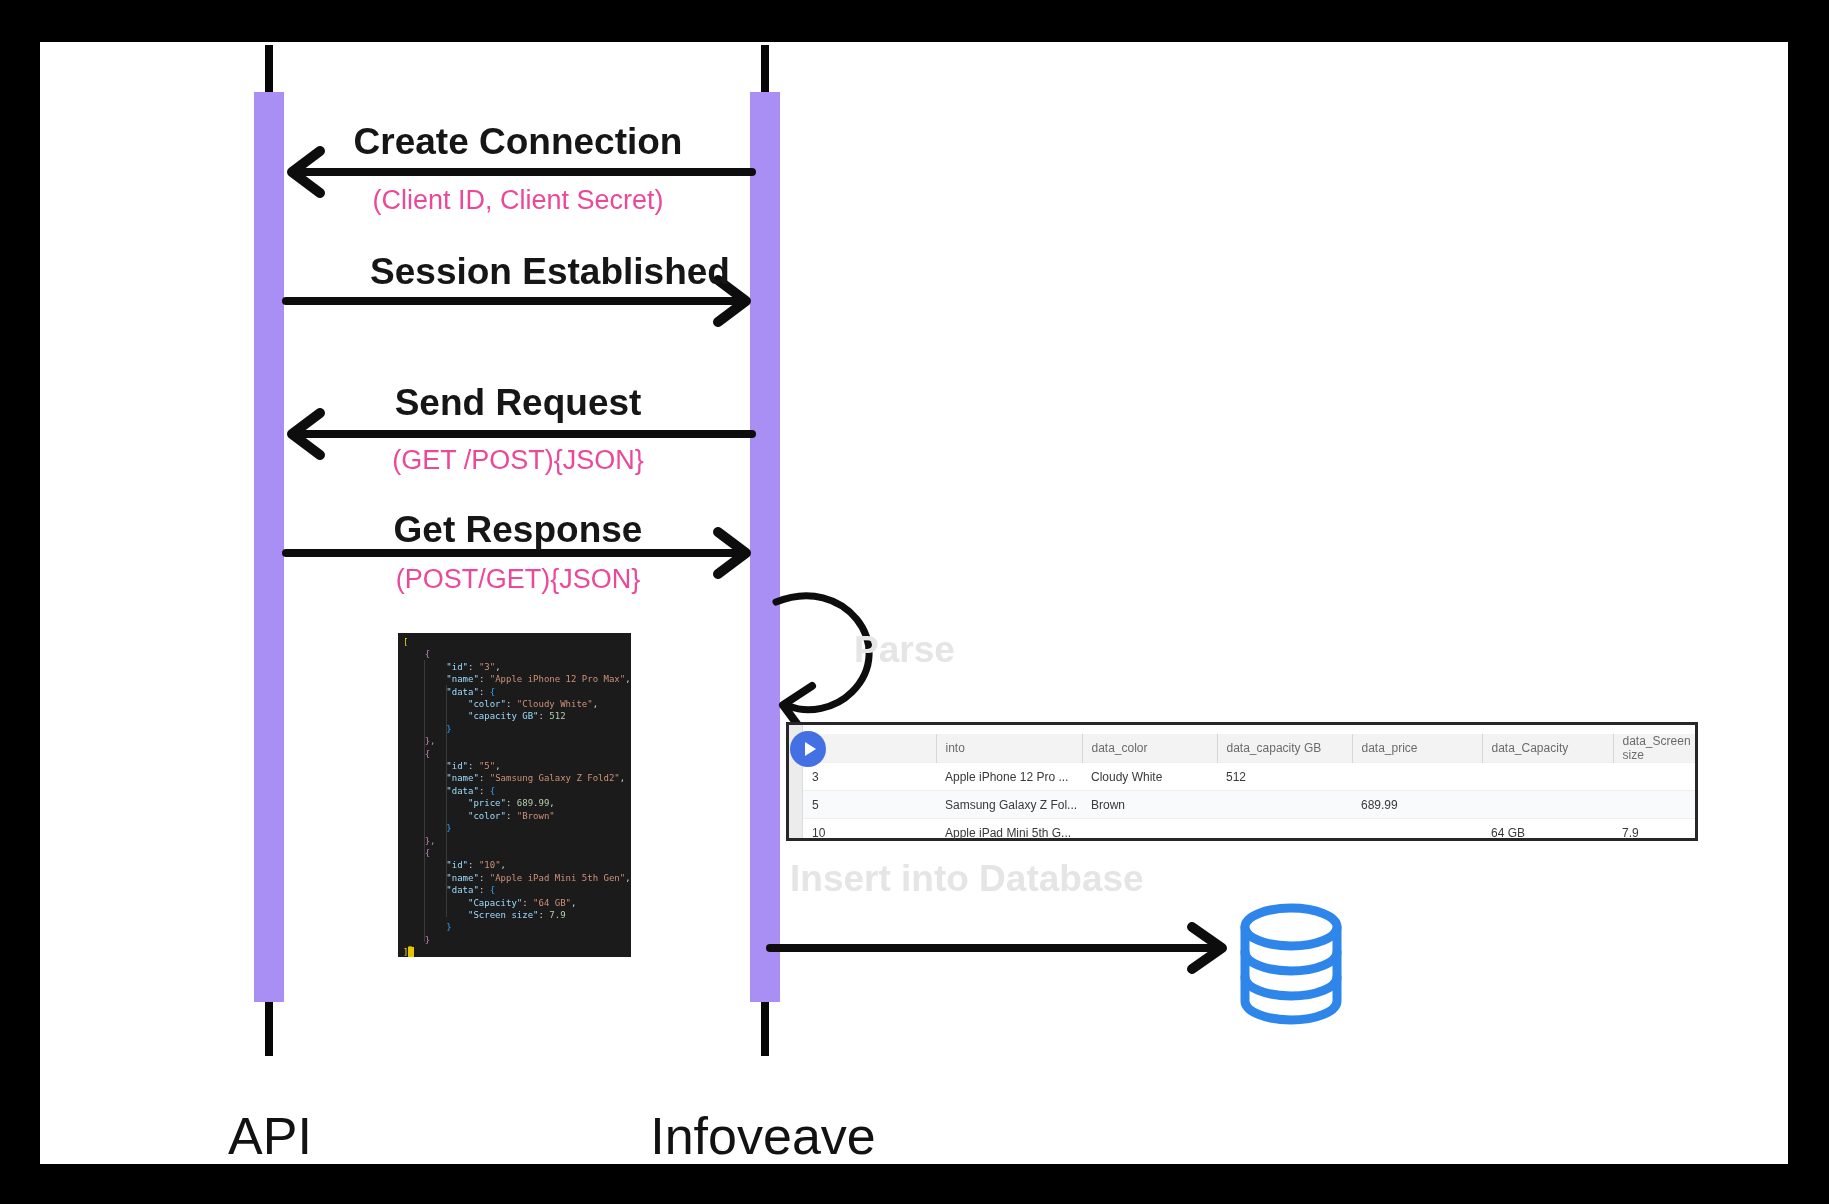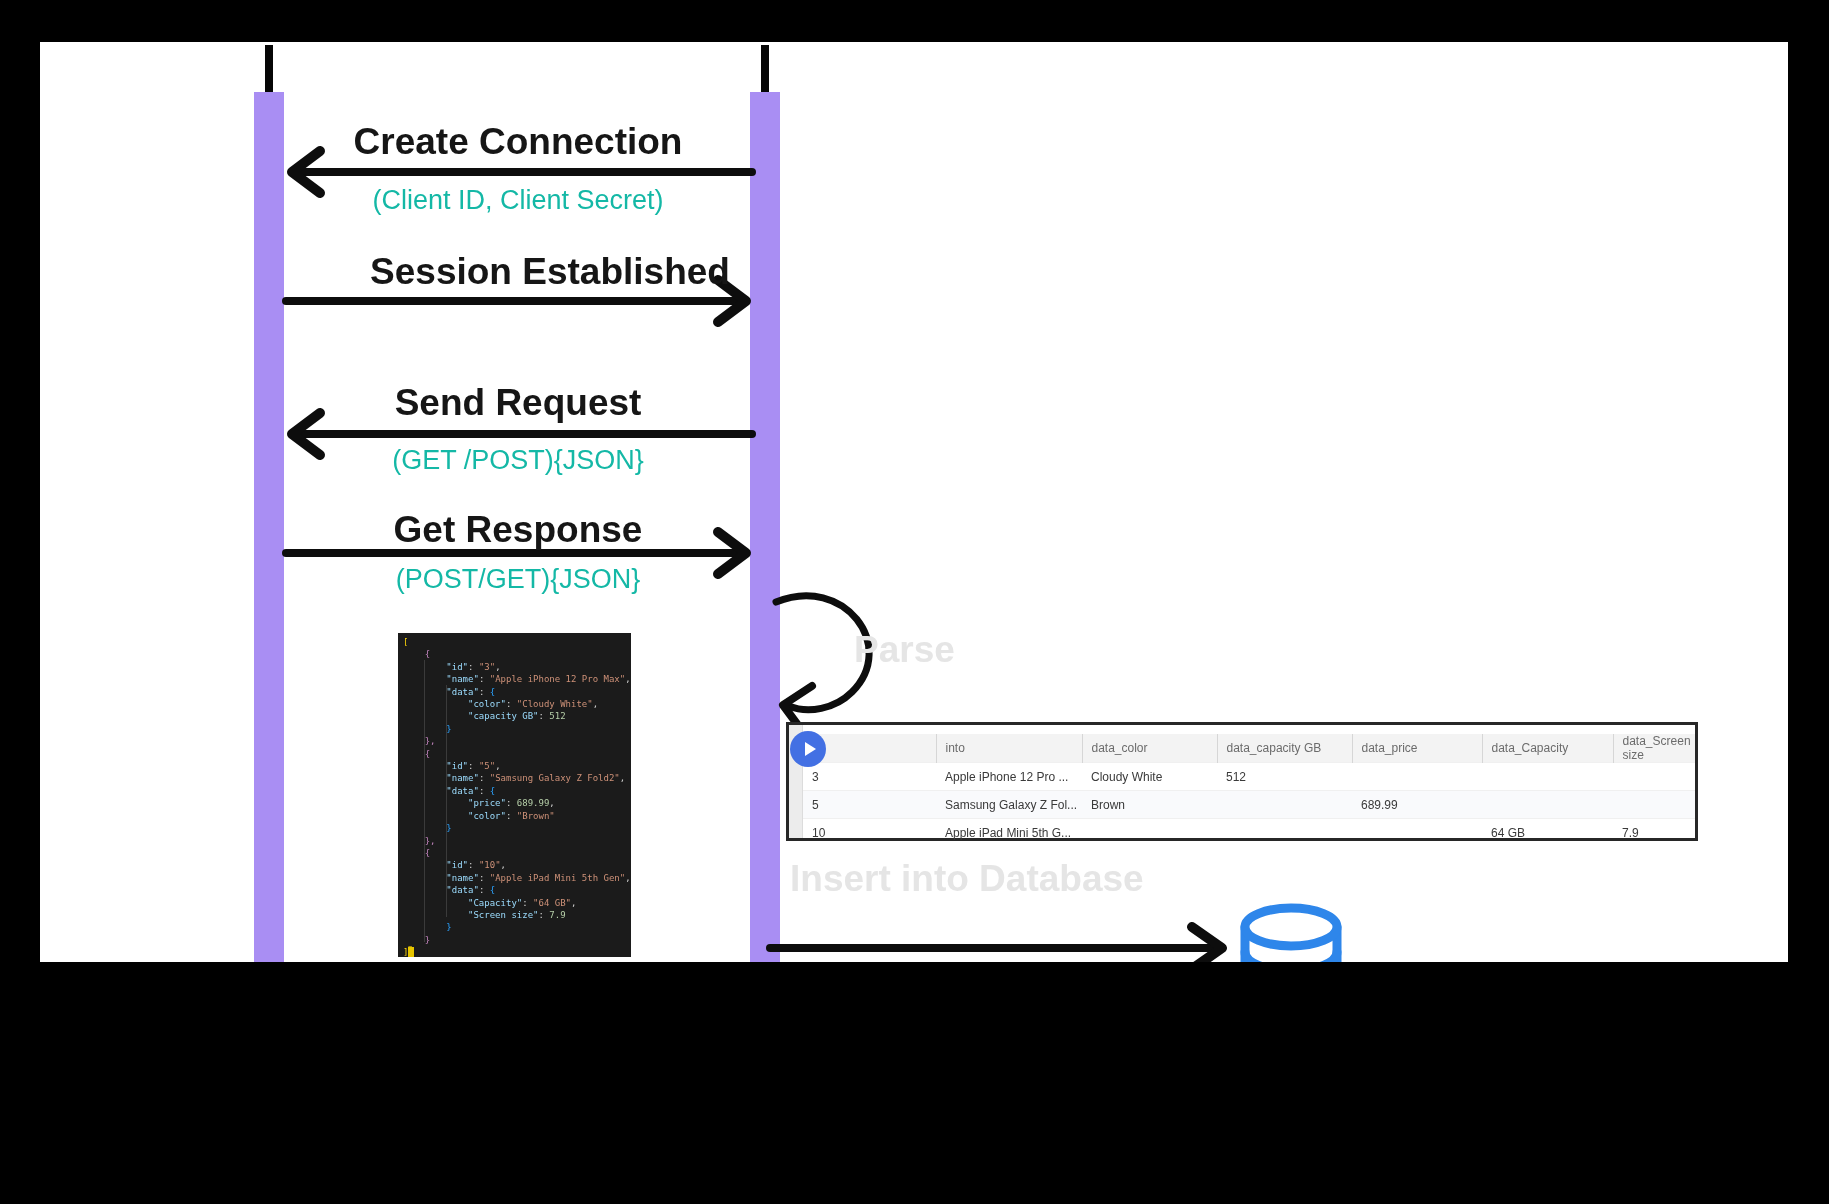--- a/index.html
+++ b/index.html
@@ -1,28 +1,28 @@
 <!DOCTYPE html>
 <html><head>
 <meta charset="utf-8">
 <style>
   html,body{margin:0;padding:0;background:#000;}
-  .canvas{position:relative;width:1829px;height:962px;background:#000;overflow:hidden;
+  .canvas{position:relative;width:1829px;height:1204px;background:#000;overflow:hidden;
           font-family:"Liberation Sans",sans-serif;border-radius:12px;}
   .sheet{position:absolute;left:40px;top:42px;width:1748px;height:1122px;background:#ffffff;}
   
   .stem{position:absolute;width:8px;background:#060606;}
   .activation{position:absolute;width:30px;background:#a98ef3;}
   
   .overlay{position:absolute;left:0;top:0;width:1829px;height:1204px;pointer-events:none;}
   
   .msg-label{position:absolute;left:284px;width:468px;text-align:center;
              font-size:37px;font-weight:600;color:#161616;line-height:44px;}
   .msg-sub{position:absolute;left:284px;width:468px;text-align:center;
-           font-size:27px;font-weight:500;color:#14b8a6;line-height:33px;}
+           font-size:27px;font-weight:500;color:#ec4899;line-height:33px;}
   .free-label{position:absolute;font-size:37px;font-weight:600;color:#e5e5e5;line-height:42px;}
   .actor-label{position:absolute;width:260px;text-align:center;font-size:52px;font-weight:500;
                color:#121212;line-height:48px;}
   
   .code{position:absolute;left:398px;top:633px;width:233px;height:324px;background:#1b1b1b;
         font-family:"DejaVu Sans Mono",monospace;font-size:9px;line-height:12.4px;
         padding:3px 0 0 5px;box-sizing:border-box;overflow:hidden;}
   .code .ln{white-space:pre;}
   .code .pl{color:#d4d4d4;}
   .code .y{color:#ffd70a;}

